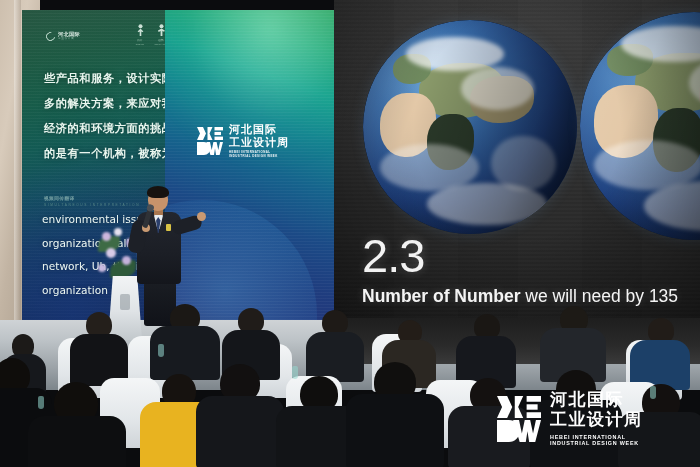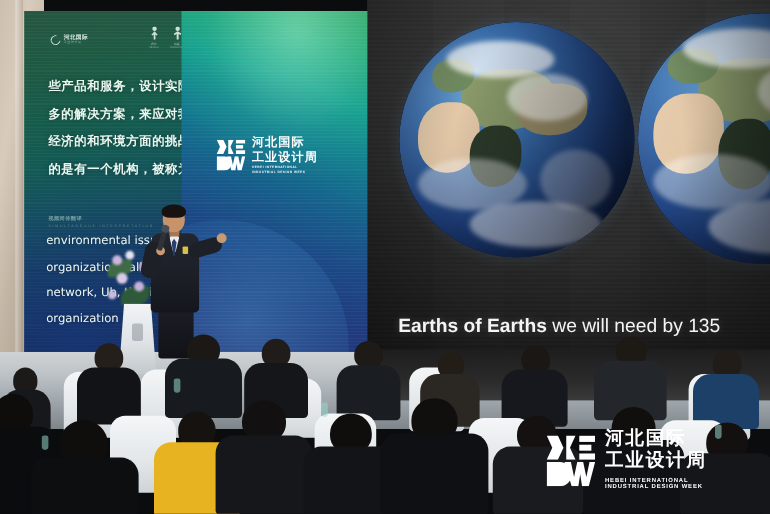--- a/index.html
+++ b/index.html
@@ -423,23 +423,24 @@
       <div class="cloud" style="left:18%;top:6%;width:48%;height:16%;"></div>
       <div class="cloud" style="left:48%;top:20%;width:34%;height:22%;opacity:.8;"></div>
       <div class="cloud" style="left:6%;top:56%;width:48%;height:22%;opacity:.55;"></div>
       <div class="cloud" style="left:28%;top:74%;width:58%;height:22%;opacity:.7;"></div>
 
       <div class="term"></div>
     </div>
 
     <div class="vign"></div>
 
+    <div class="screen-number">2.3</div>
 
     <div class="screen-caption">
-      <b>Earths of Earths</b><span class="light"> we will need by 135</span>
+      <b>Number of Number</b><span class="light"> we will need by 135</span>
     </div>
   </div>
 
   <div class="stage-floor"></div>
   <div class="floor-dark"></div>
 
   <div class="flowers">
     <div class="leaf" style="left:2px;top:10px;width:22px;height:16px;background:#3e6b45;"></div>
     <div class="leaf" style="left:36px;top:6px;width:24px;height:18px;background:#3a6442;"></div>
     <div class="leaf" style="left:14px;top:34px;width:26px;height:18px;background:#2f5a3a;"></div>

